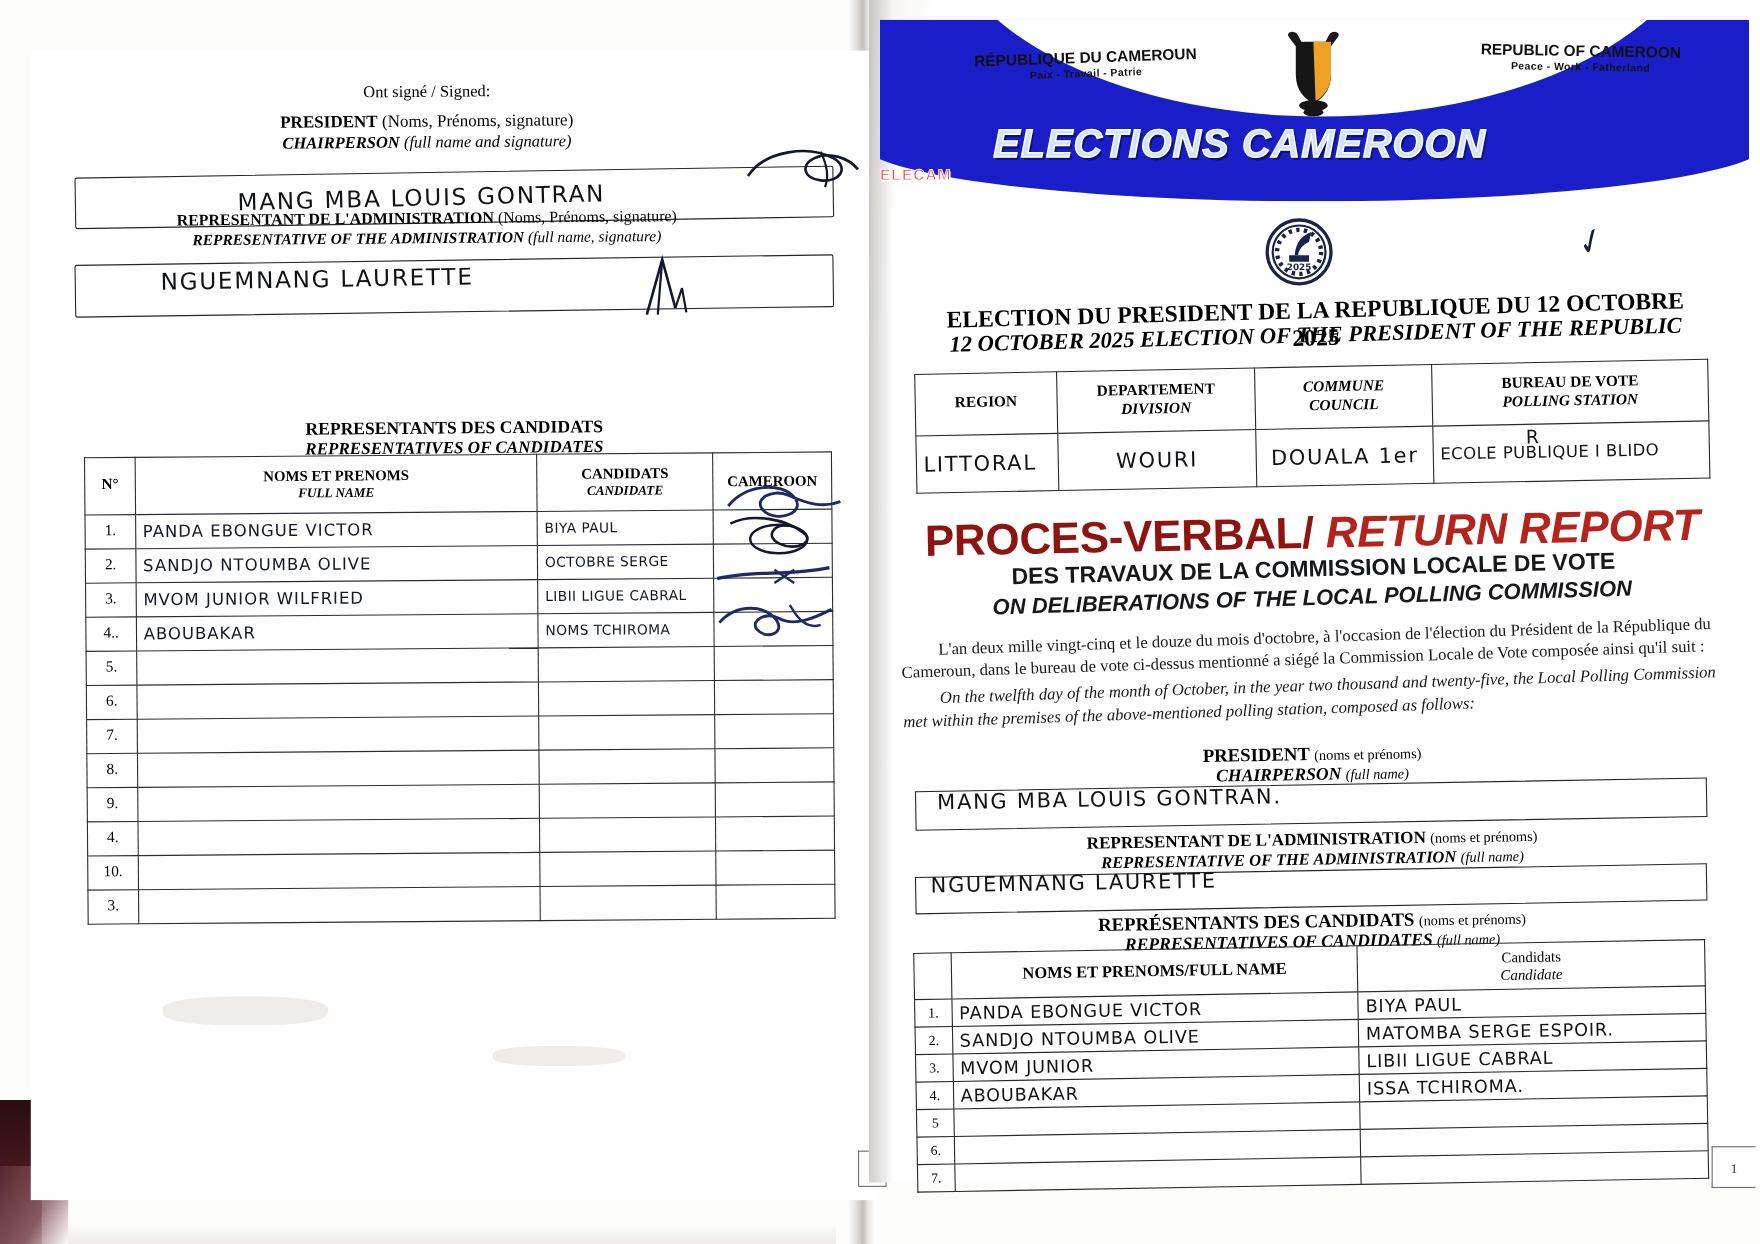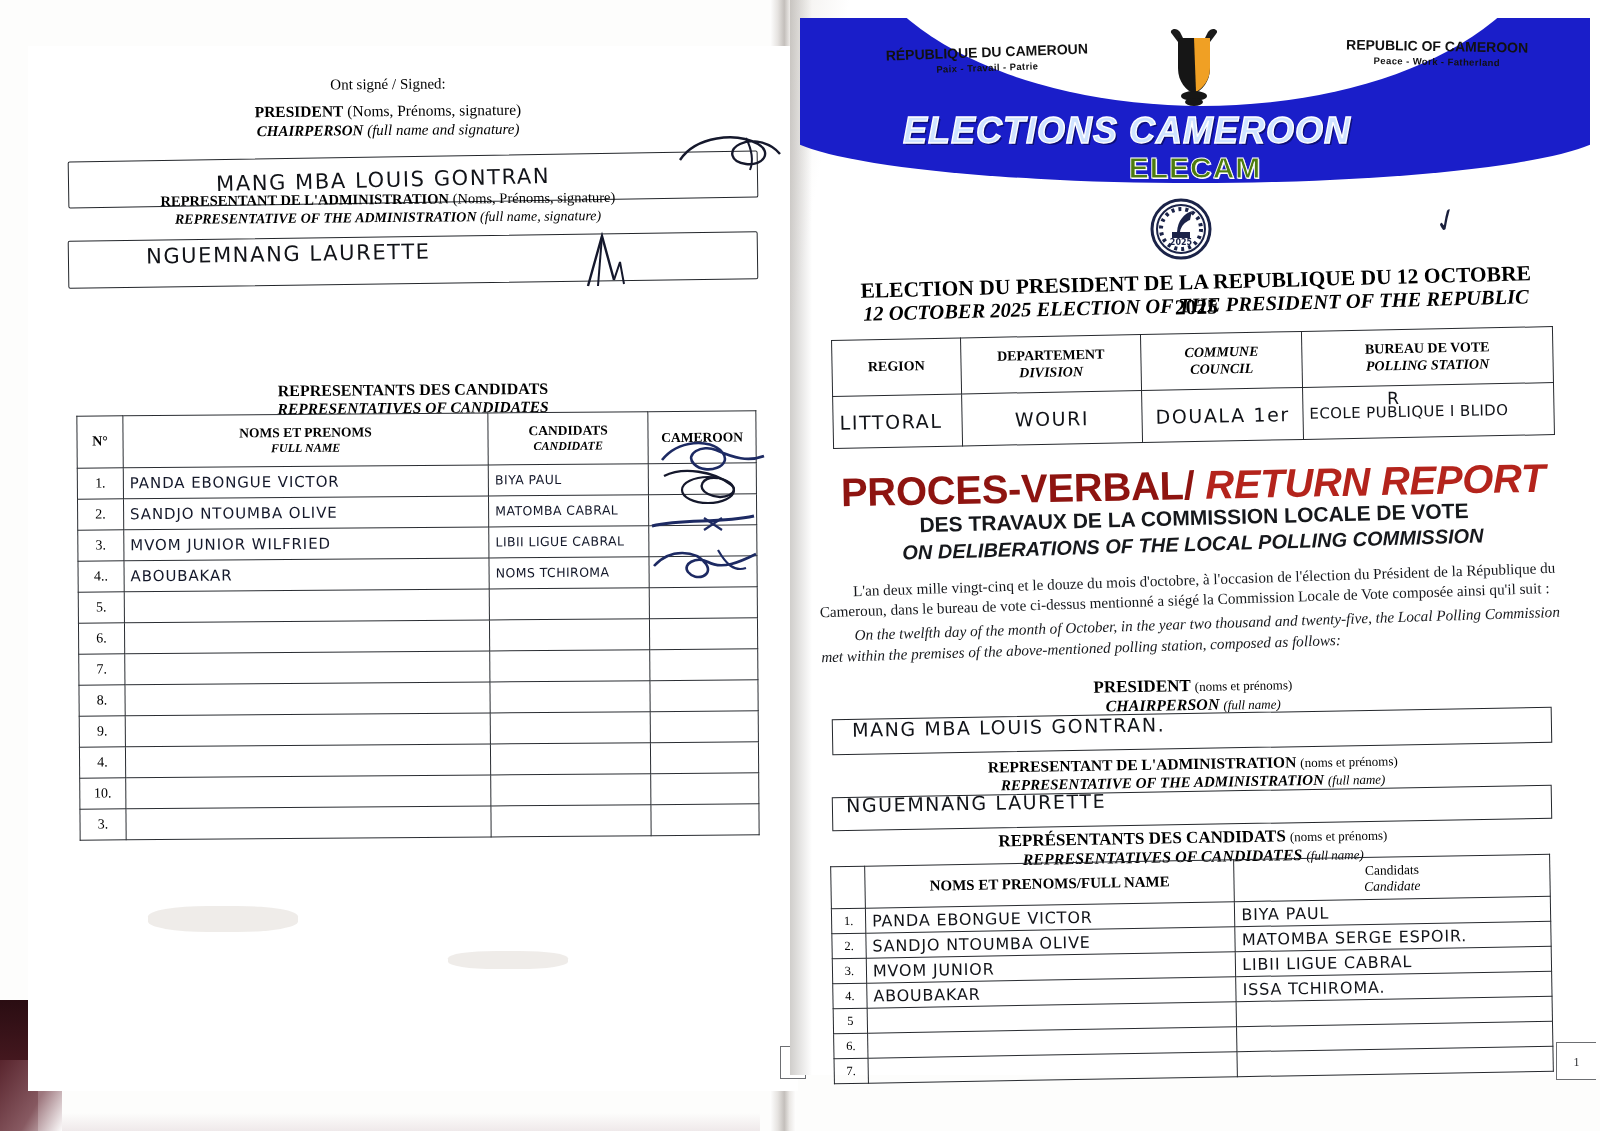--- a/index.html
+++ b/index.html
@@ -146,24 +146,24 @@
   .ec-title {
     position: absolute; left: 0; top: 92px; width: 654px; text-align: center;
     font-family: "Liberation Sans", sans-serif;
     font-weight: bold; font-style: italic;
     font-size: 36px; letter-spacing: 1px;
     color: #cfe3ff;
     -webkit-text-stroke: 1.3px #ffffff;
     text-shadow: 2px 2px 0 #0d0f7a;
   }
   .ec-sub {
-    position: absolute; left: 0; top: 133px; width: 790px; text-align: center;
+    position: absolute; left: 0; top: 133px; width: 790px; 
     font-family: "Liberation Sans", sans-serif;
-    font-weight: bold; font-size: 30px; letter-spacing: 1px;
-    color: #4d7c0f;
+    font-weight: bold; font-size: 14px; letter-spacing: 1px;
+    color: #ef4444;
     -webkit-text-stroke: .8px #ffffff;
     text-shadow: 1px 1px 0 #ffffff;
   }
 
   .seal { position: absolute; left: 1150px; top: 198px; width: 62px; height: 62px; }
   .check {
     position: absolute; left: 1432px; top: 200px;
     font-family: "DejaVu Sans", sans-serif; font-size: 34px; color:#1a1f3c;
     transform: rotate(-18deg) scaleX(.8);
   }
@@ -326,21 +326,21 @@
       <tbody id="left-rows">
           <tr>
             <td class="col-n">1.</td>
             <td class="col-nm"><span class="hand-cell">PANDA EBONGUE VICTOR</span></td>
             <td class="col-cd"><span class="hand-cell sm">BIYA PAUL</span></td>
             <td class="col-sg"></td>
           </tr>
           <tr>
             <td class="col-n">2.</td>
             <td class="col-nm"><span class="hand-cell">SANDJO NTOUMBA  OLIVE</span></td>
-            <td class="col-cd"><span class="hand-cell sm">MATOMBA CABRAL</span></td>
+            <td class="col-cd"><span class="hand-cell sm">OCTOBRE SERGE</span></td>
             <td class="col-sg"></td>
           </tr>
           <tr>
             <td class="col-n">3.</td>
             <td class="col-nm"><span class="hand-cell">MVOM JUNIOR WILFRIED</span></td>
             <td class="col-cd"><span class="hand-cell sm">LIBII LIGUE CABRAL</span></td>
             <td class="col-sg"></td>
           </tr>
           <tr>
             <td class="col-n">4..</td>

